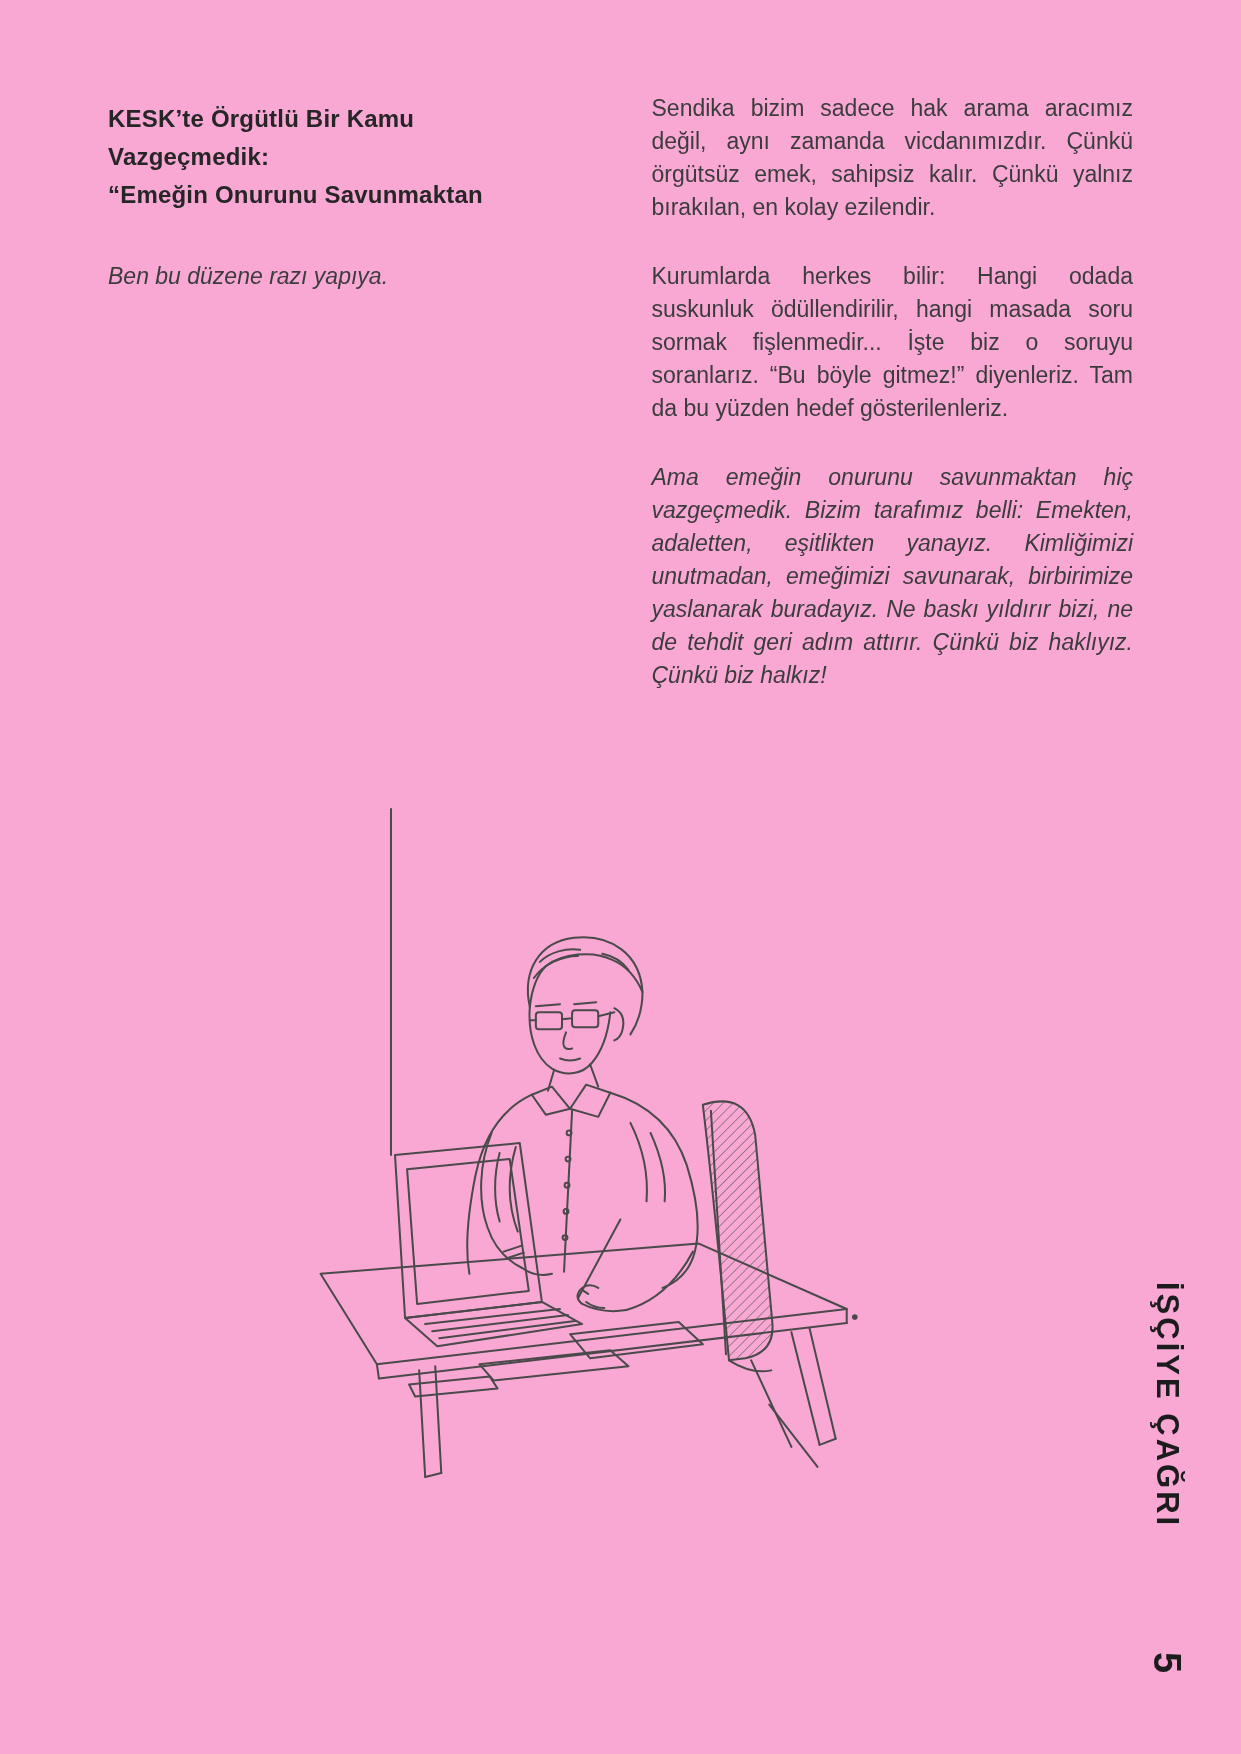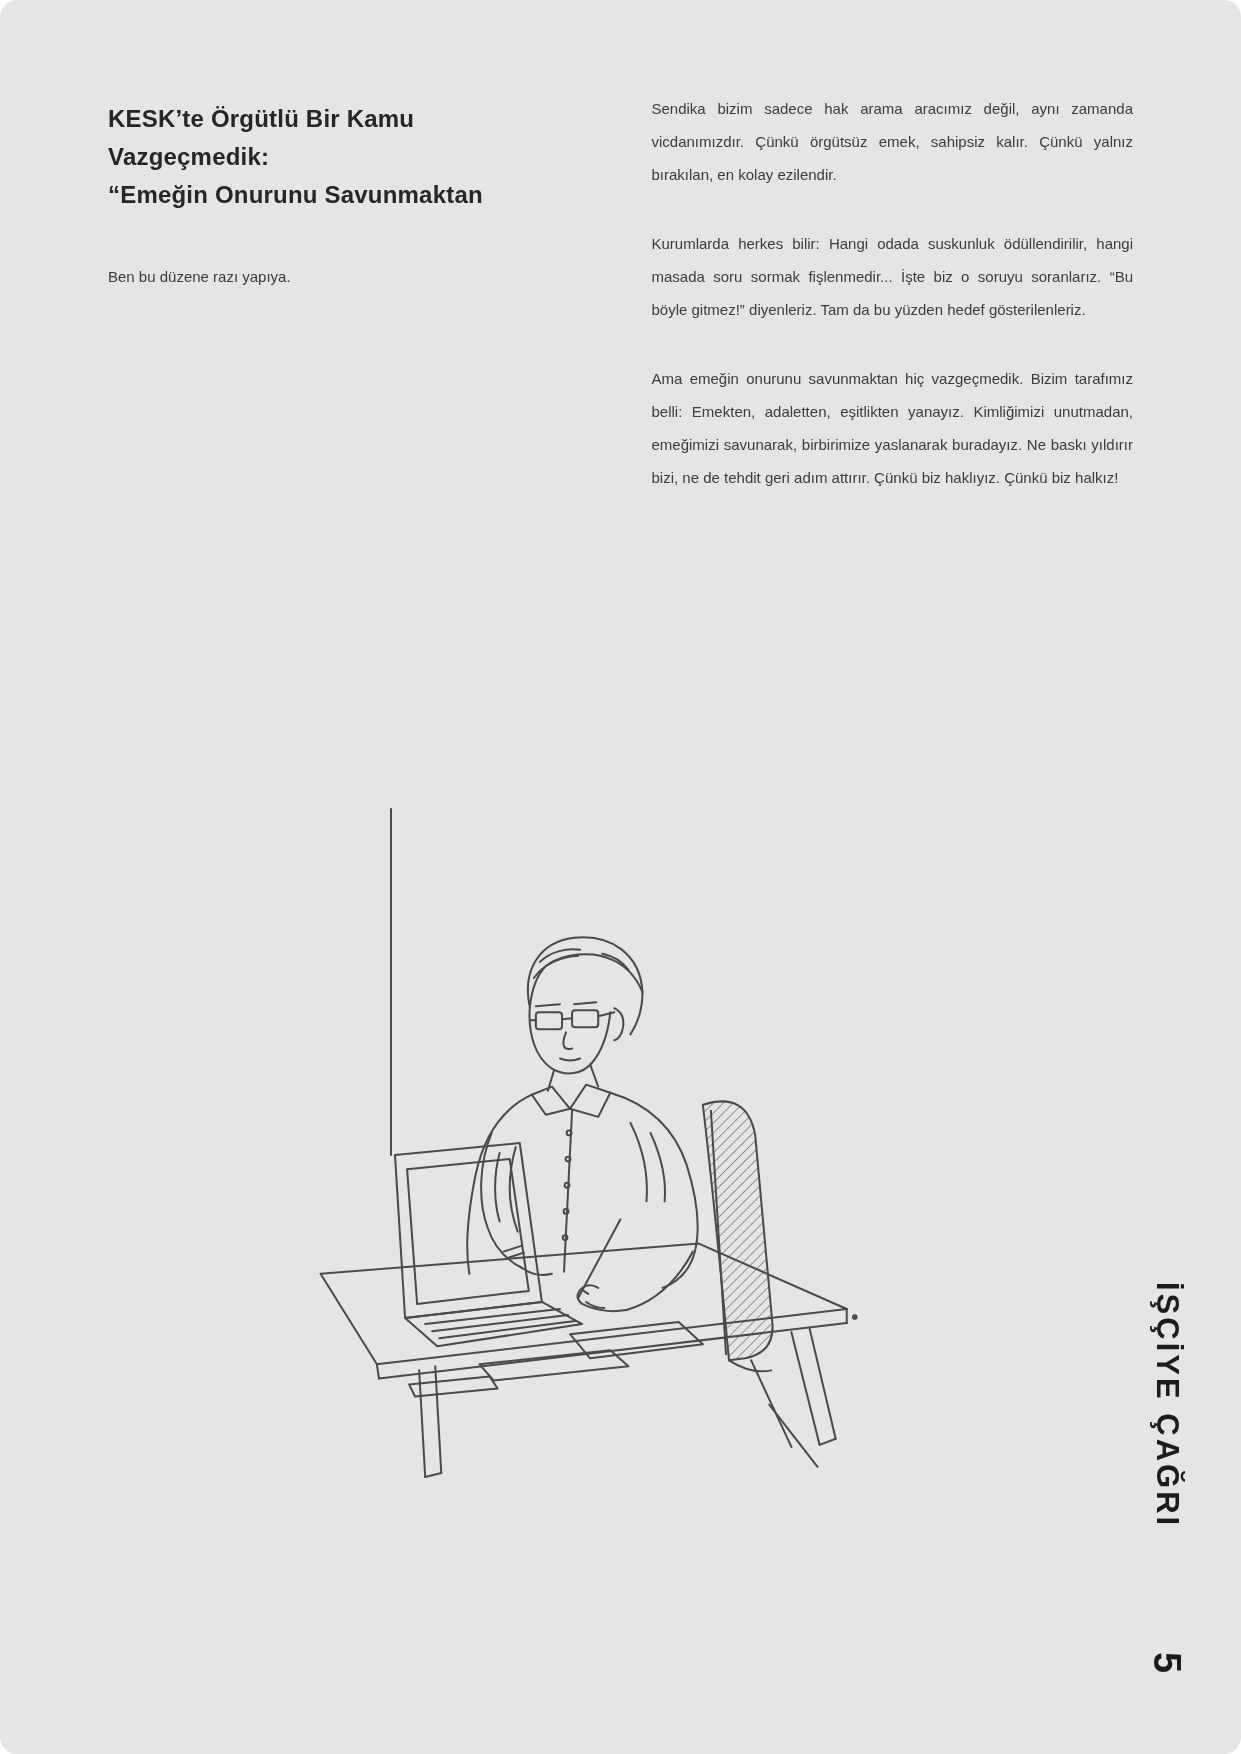--- a/index.html
+++ b/index.html
@@ -8,48 +8,47 @@
     height: 1754px;
     background: #ffffff;
     position: relative;
     overflow: hidden;
     font-family: "Liberation Sans", sans-serif;
     color: #3c3c3c;
   }
   .page {
     position: absolute;
     inset: 0;
-    background: #e5e5e5;
-    border-radius: 17px;
+    background: #f9a8d4;
   }
   .content {
     position: absolute;
     top: 92px;
     left: 108px;
     width: 1025px;
     display: flex;
     gap: 62px;
   }
   .col { flex: 1; min-width: 0; }
   .heading {
     font-size: 24px;
     line-height: 38px;
     font-weight: bold;
     color: #262626;
     margin: 8px 0 46px 0;
     letter-spacing: 0.2px;
   }
   .para {
-    font-size: 15px;
+    font-size: 23px;
     line-height: 33px;
     text-align: justify;
     margin: 0 0 36px 0;
     color: #3c3c3c;
   }
-  .para:last-child { margin-bottom: 0; }
+  .para:last-child { margin-bottom: 0; font-style: italic; }
   .illustration {
     position: absolute;
     top: 798px;
     left: 228px;
     width: 664px;
     height: 690px;
   }
   .illustration svg { display: block; width: 100%; height: 100%; }
   .folio-title {
     position: absolute;

